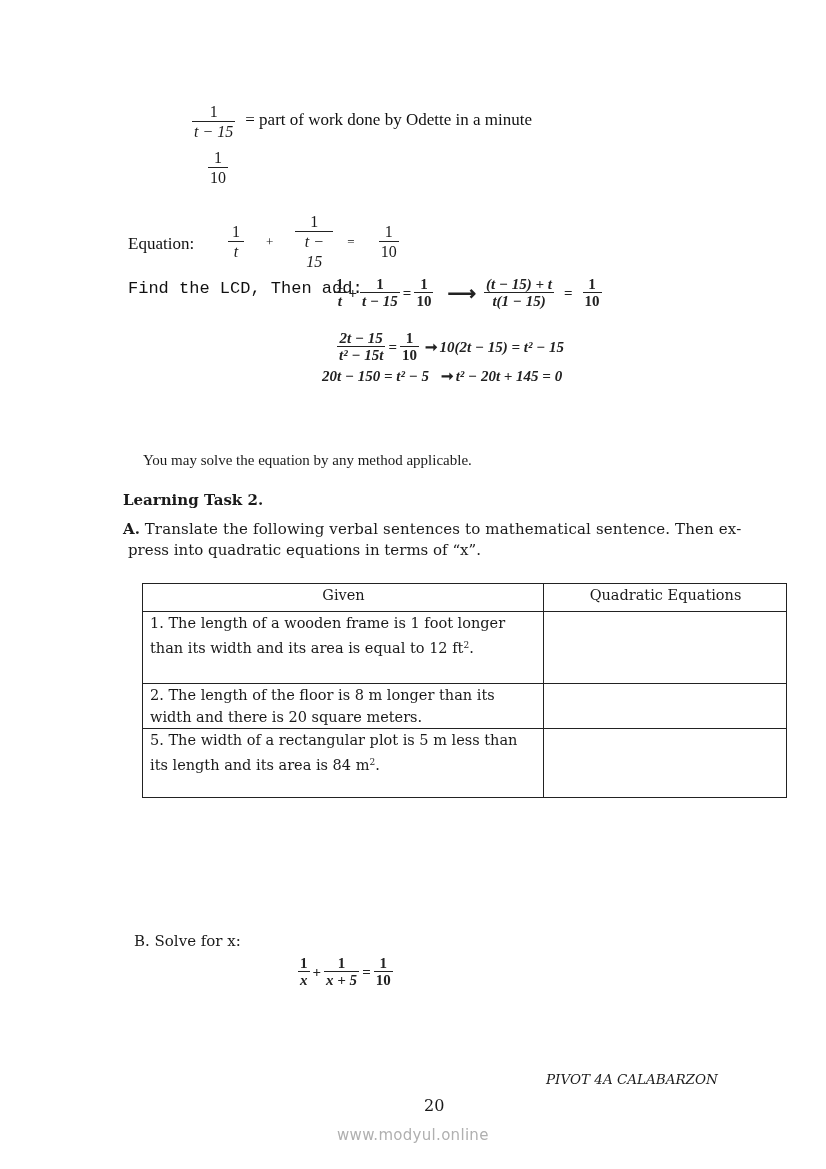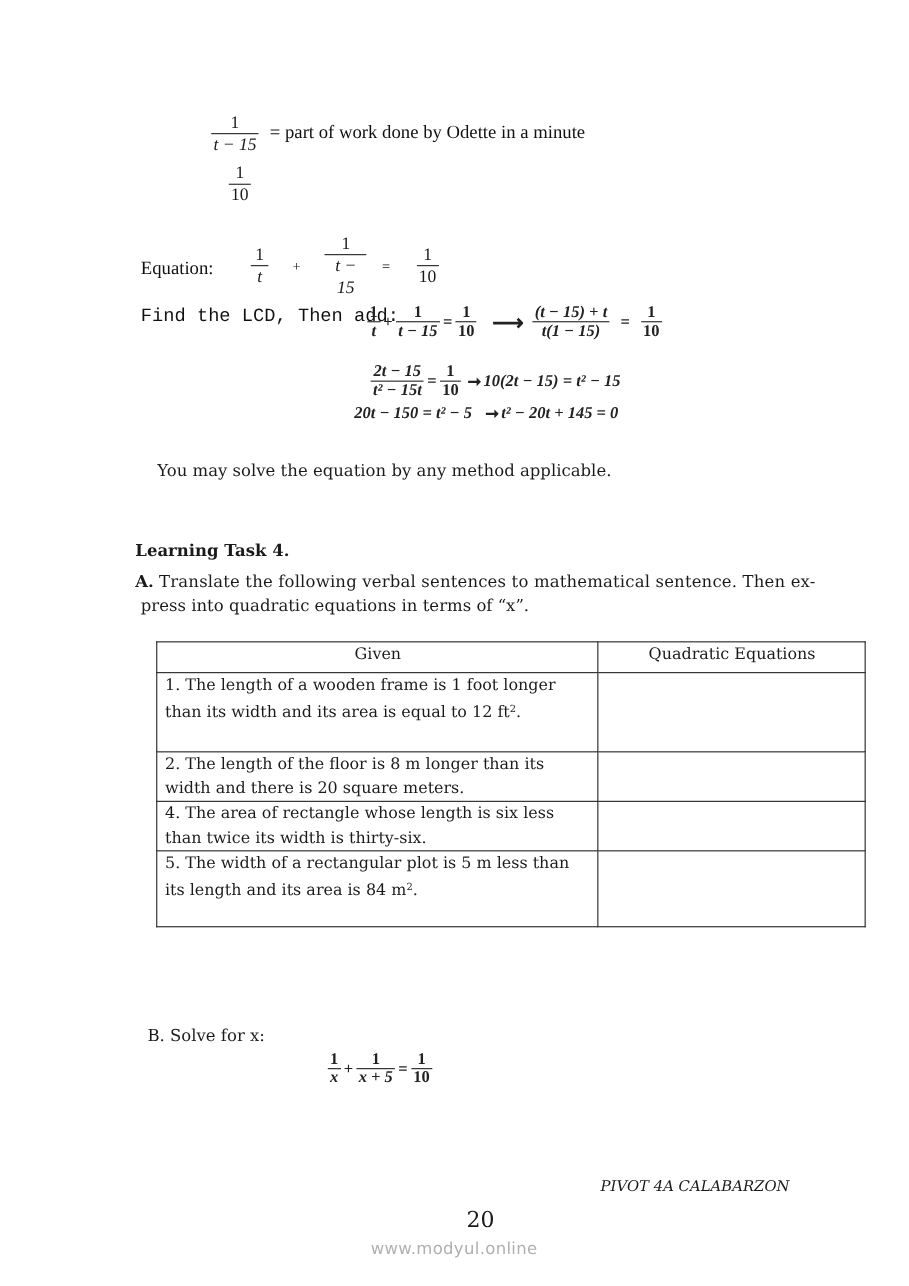--- a/index.html
+++ b/index.html
@@ -133,23 +133,23 @@
   <span class="arrow" style="margin:0 2px 0 6px;">➞</span>
   <span class="it">10(2t − 15) = t² − 15</span>
 </div>
 
 <div class="abs mrow" style="left:322px; top:367px;">
   <span class="it">20t − 150 =  t² − 5</span>
   <span class="arrow" style="margin:0 2px 0 12px;">➞</span>
   <span class="it">t² − 20t + 145 = 0</span>
 </div>
 
-<div class="abs txt" style="left:143px; top:419px;">You may solve the equation by any method applicable.</div>
-
-<div class="abs txt" style="left:123px; top:491px; font-weight:bold;">Learning Task 4.</div>
+<div class="abs txt" style="left:143px; top:451px;font-family:Liberation Serif, serif;">You may solve the equation by any method applicable.</div>
+
+<div class="abs txt" style="left:123px; top:491px; font-weight:bold;">Learning Task 2.</div>
 
 <div class="abs txt" style="left:123px; top:520px;">
   <span style="font-weight:bold;">A.</span>
   <span style="letter-spacing:0.15px;">Translate the following verbal sentences to mathematical sentence. Then ex-</span>
 </div>
 <div class="abs txt" style="left:128px; top:541px;">press into quadratic equations in terms of “x”.</div>
 
 <table class="qt">
   <thead>
     <tr>
@@ -160,24 +160,20 @@
   <tbody>
     <tr>
       <td style="height:70px;"><span>1. The length of a wooden frame is 1 foot longer than its width and its area is equal to 12 ft</span><sup class="sq">2</sup><span>.</span></td>
       <td class="ans"></td>
     </tr>
     <tr>
       <td style="height:41px;"><span>2. The length of the floor is 8 m longer than its width and there is 20 square meters.</span></td>
       <td class="ans"></td>
     </tr>
     <tr>
-      <td style="height:41px;"><span>4. The area of rectangle whose length is six less than twice its width is thirty-six.</span></td>
-      <td class="ans"></td>
-    </tr>
-    <tr>
       <td style="height:67px;"><span>5. The width of a rectangular plot is 5 m less than its length and its area is 84 m</span><sup class="sq">2</sup><span>.</span></td>
       <td class="ans"></td>
     </tr>
   </tbody>
 </table>
 
 <div class="abs txt" style="left:134px; top:932px;">B. Solve for x:</div>
 <div class="abs mrow" style="left:298px; top:955px;">
   <span class="frac mf">
     <span class="num">1</span>
@@ -192,14 +188,14 @@
   </span>
   <span class="op">=</span>
   <span class="frac mf">
     <span class="num">1</span>
     <span class="bar"></span>
     <span class="den">10</span>
   </span>
 </div>
 
 <div class="abs footer-it" style="left:546px; top:1071px;">PIVOT 4A CALABARZON</div>
-<div class="abs txt" style="left:424px; top:1096px; font-size:20px;">20</div>
+<div class="abs txt" style="left:424px; top:1096px; font-size:16px;">20</div>
 <div class="abs watermark" style="left:337px; top:1126px;">www.modyul.online</div>
 
 </body></html>

